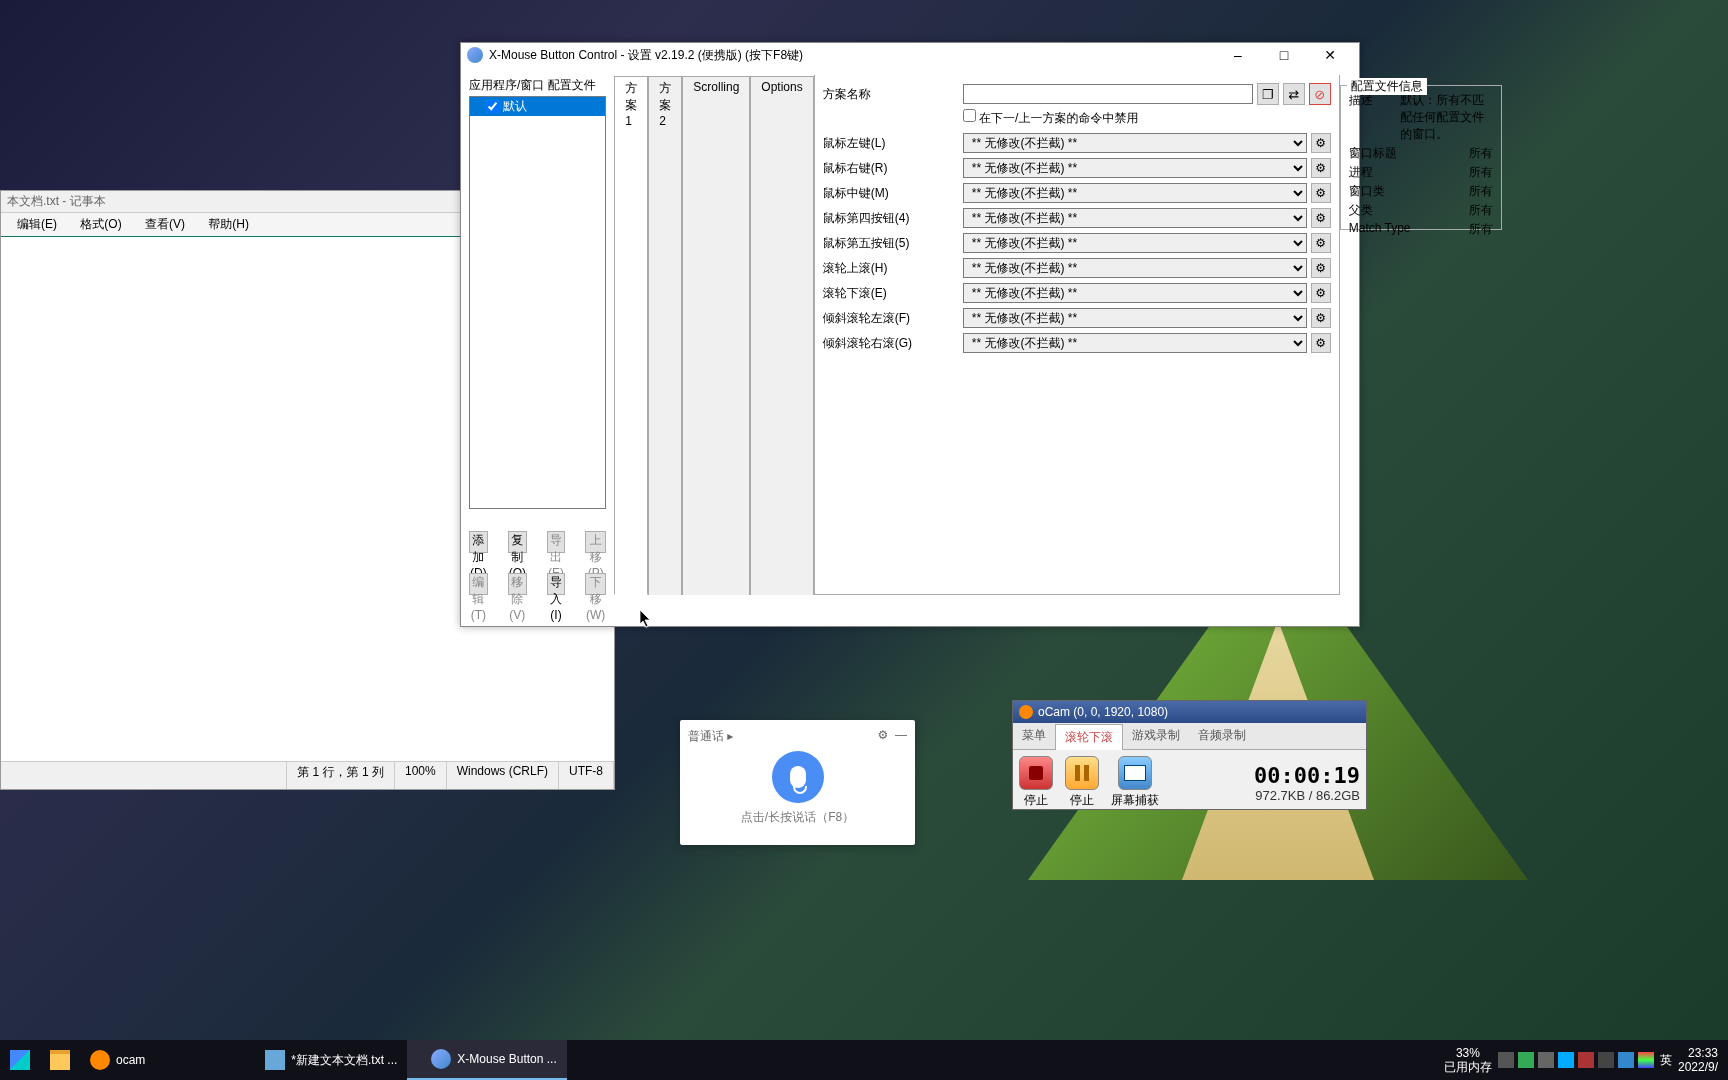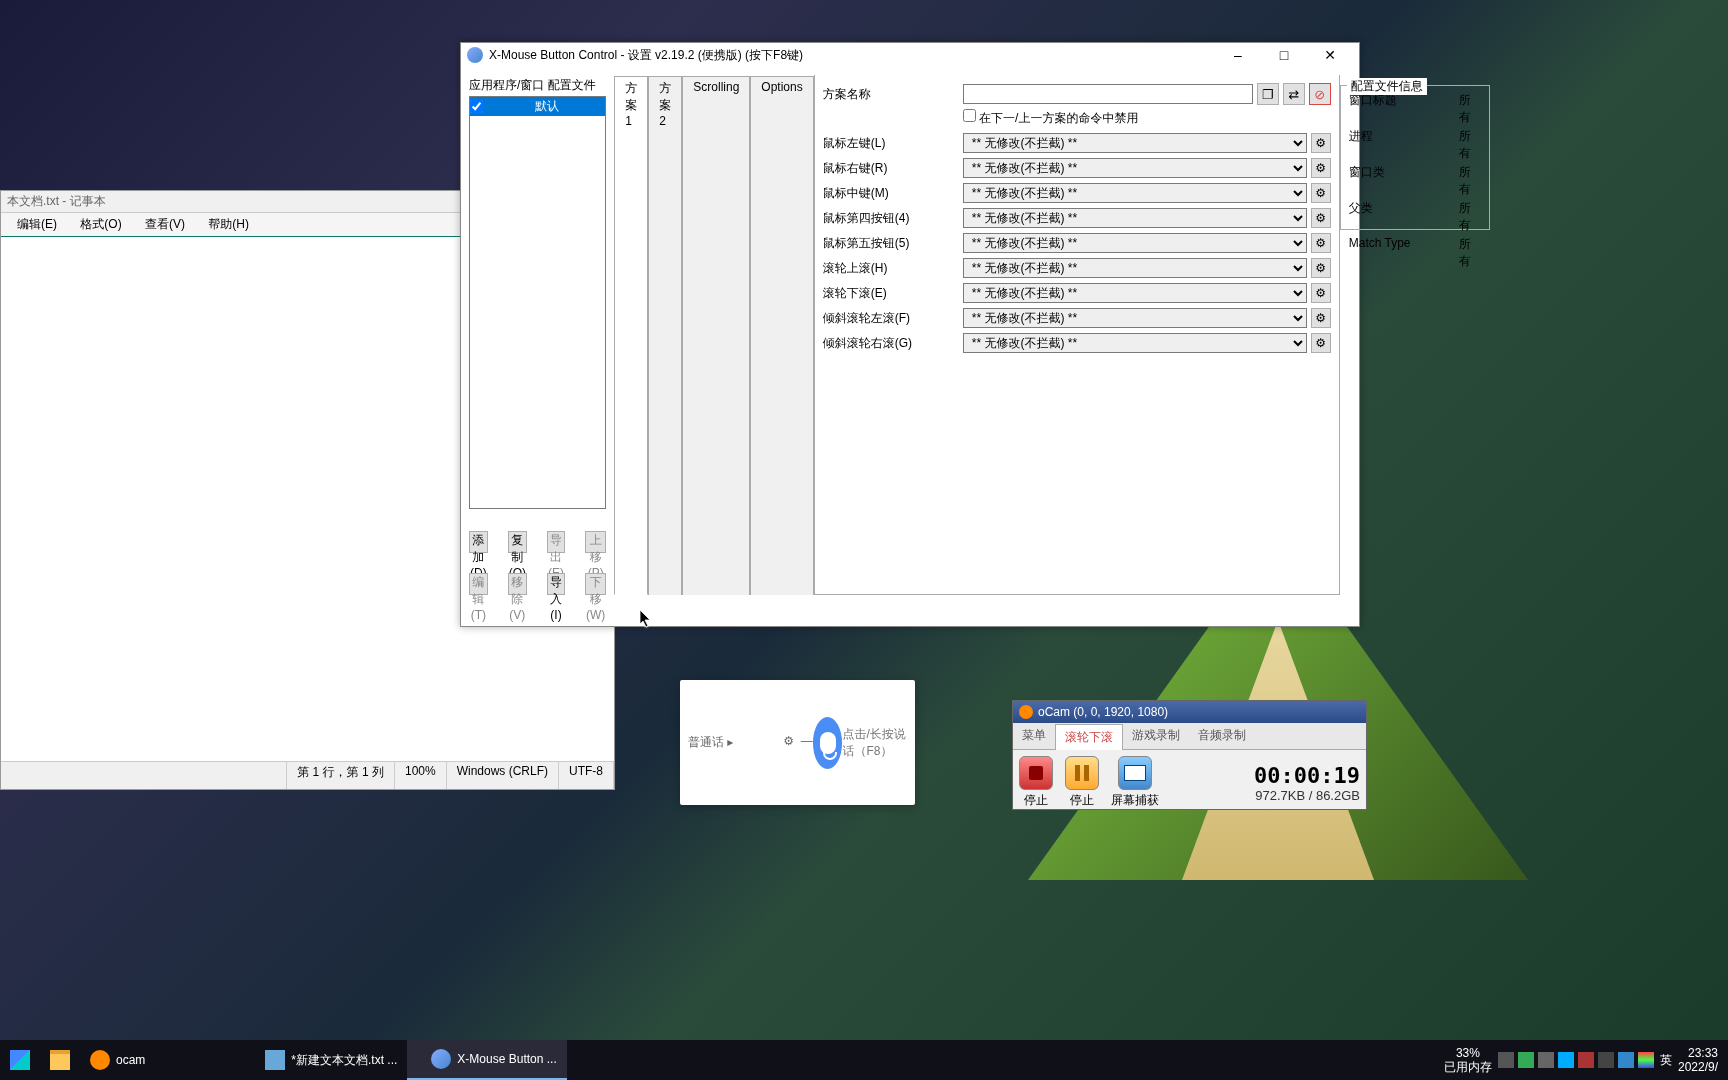--- a/index.html
+++ b/index.html
@@ -25,21 +25,21 @@
 .xmbc-title-icon { width:16px; height:16px; background:linear-gradient(135deg,#8af,#48c); border-radius:8px; margin-right:6px; }
 .xmbc-title-text { flex:1; font-size:12px; }
 .xmbc-title-btns { display:flex; gap:0; }
 .xmbc-title-btns span { width:46px; height:24px; display:flex; align-items:center; justify-content:center; font-size:14px; cursor:pointer; }
 
 .xmbc-body { display:flex; height:536px; padding:8px; gap:8px; }
 
 .left-pane { width:330px; display:flex; flex-direction:column; }
 .left-label { padding:2px 0; }
 .profile-list { flex:1; border:1px solid #7a7a7a; background:#fff; overflow:auto; }
-.profile-item { background:#0078d7; color:#fff; padding:1px 0; display:flex; align-items:center;gap:48px; }
+.profile-item { background:#0078d7; color:#fff; padding:1px 16px; display:flex; align-items:center; }
 .profile-item input { margin-right:4px; }
 .left-btns { display:grid; grid-template-columns:repeat(4,1fr); gap:20px; margin-top:22px; }
 .left-btns button { height:22px; font-size:12px; background:#e1e1e1; border:1px solid #adadad; cursor:pointer; }
 .left-btns button:disabled { color:#888; }
 
 .right-pane { flex:1; display:flex; flex-direction:row; }
 .tabs { display:flex; border-bottom:1px solid #aaa; }
 .tab { padding:3px 10px; border:1px solid #aaa; border-bottom:none; background:#f0f0f0; margin-right:0; cursor:pointer; position:relative; top:1px; font-size:12px; }
 .tab.active { background:#fff; border-bottom:1px solid #fff; }
 .tab-content { border:1px solid #aaa; border-top:none; padding:8px; flex:0 0 auto; }
@@ -58,21 +58,21 @@
 .info-box .legend { position:absolute; top:-8px; left:6px; background:#fff; padding:0 4px; }
 .info-row { display:flex; margin-bottom:2px; }
 .info-row .k { width:120px; }
 
 .bottom-bar { position:absolute; left:8px; right:8px; bottom:8px; display:flex; gap:10px; align-items:center; }
 .bottom-bar button { height:22px; padding:0 16px; font-size:12px; background:#e1e1e1; border:1px solid #adadad; cursor:pointer; }
 .bottom-bar .hover { background:#e5f1fb; border-color:#0078d7; }
 .profile-box { flex:1; height:22px; border:1px solid #aaa; display:flex; align-items:center; padding:0 8px; gap:20px; }
 
 
-.speech { position:absolute; left:680px; top:680px; width:235px; height:125px; background:#fff; border-radius:2px; box-shadow:0 2px 10px rgba(0,0,0,.25); display:flex; flex-direction:row; align-items:center; padding:8px; font-size:12px; }
+.speech { position:absolute; left:680px; top:720px; width:235px; height:125px; background:#fff; border-radius:2px; box-shadow:0 2px 10px rgba(0,0,0,.25); display:flex; flex-direction:column; align-items:center; padding:8px; font-size:12px; }
 .speech-top { width:100%; display:flex; justify-content:space-between; color:#666; font-size:12px; }
 .mic-btn { width:52px; height:52px; border-radius:50%; background:#4a8df5; display:flex; align-items:center; justify-content:center; margin:6px 0; }
 .mic-icon { width:16px; height:22px; background:#fff; border-radius:8px; position:relative; }
 .mic-icon::after { content:""; position:absolute; bottom:-6px; left:3px; width:10px; height:6px; border:2px solid #fff; border-top:none; border-radius:0 0 8px 8px; }
 .speech-hint { color:#777; }
 
 
 .ocam { position:absolute; left:1012px; top:700px; width:355px; height:110px; background:#f0f0f0; border:1px solid #666; font-size:12px; }
 .ocam-title { height:22px; background:#3b5998; background:linear-gradient(#4a6aa8,#2a4a88); color:#fff; display:flex; align-items:center; padding:0 6px; }
 .ocam-title-icon { width:14px; height:14px; background:#f80; border-radius:7px; margin-right:5px; }
@@ -231,20 +231,24 @@
               <span class="lbl">倾斜滚轮右滚(G)</span>
               <select><option>** 无修改(不拦截) **</option></select>
               <span class="gear-btn">⚙</span>
             </div>
           </div>
       </div>
 
       <div class="info-box">
         <span class="legend">配置文件信息</span>
         <div class="info-row">
+            <span class="k">描述</span>
+            <span>默认：所有不匹配任何配置文件的窗口。</span>
+          </div>
+        <div class="info-row">
             <span class="k">窗口标题</span>
             <span>所有</span>
           </div>
         <div class="info-row">
             <span class="k">进程</span>
             <span>所有</span>
           </div>
         <div class="info-row">
             <span class="k">窗口类</span>
             <span>所有</span>

